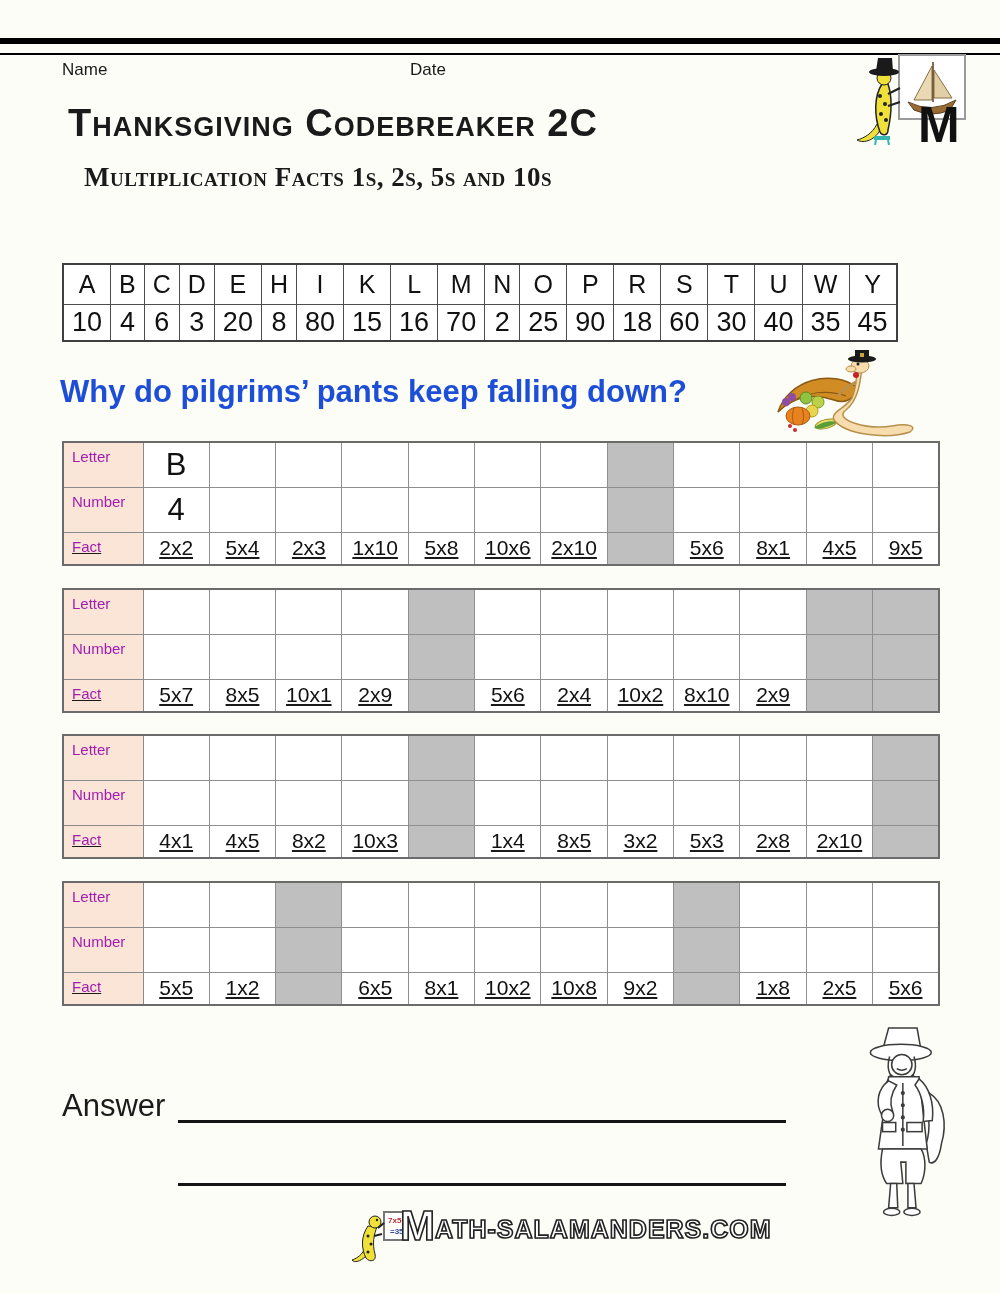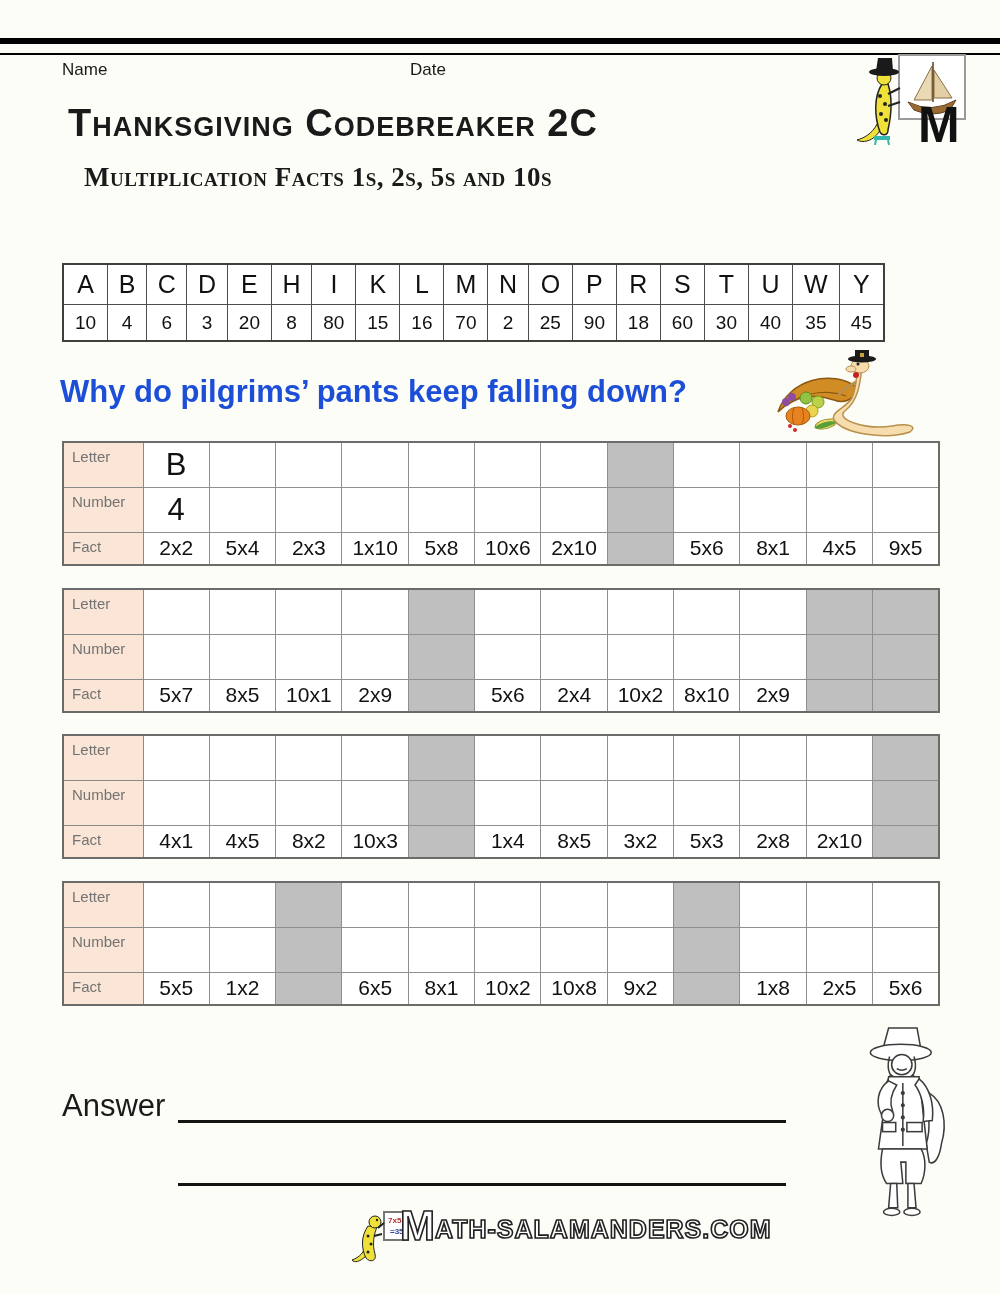--- a/index.html
+++ b/index.html
@@ -17,33 +17,33 @@
   .title{position:absolute;left:60px;top:94px;margin:8px;font-size:38px;font-weight:700;
     font-variant:small-caps;letter-spacing:1px;}
   .subtitle{position:absolute;left:68px;top:146px;margin:16px;font-size:27px;font-weight:700;
     font-variant:small-caps;letter-spacing:0.5px;font-family:Liberation Serif, serif;}
   .instruction{position:absolute;left:62px;top:208px;margin:0;font-size:21px;font-style:italic;font-weight:600;}
 
   table{border-collapse:collapse;background:#fff;}
   .code-table{position:absolute;left:62px;top:263px;width:823px;border:2px solid #3f3f3f;}
   .code-table td{border:1.5px solid #4d4d4d;text-align:center;color:#111;padding:1px 8px;}
   .code-letters td{font-size:25px;height:37px;}
-  .code-numbers td{font-size:19px;height:33px;margin-left:20px;}
+  .code-numbers td{font-size:27px;height:33px;margin-left:20px;}
 
   .question{position:absolute;left:60px;top:374px;margin:0;font-size:31px;font-weight:bold;color:#1d4ed8;}
   .turkey{position:absolute;left:772px;top:350px;width:152px;height:88px;}
 
   .ptable{position:absolute;left:62px;width:878px;table-layout:fixed;border:2px solid #6b6b6b;}
   .ptable col.labcol{width:80px;}
   .ptable th{background:#fbe5d6;font-weight:normal;font-size:15px;text-align:left;
-    vertical-align:top;padding:5px 0 0 8px;border:1px solid #8a8a8a;color:#737373;}
+    vertical-align:top;padding:5px 0 0 8px;border:1px solid #8a8a8a;color:#a21caf;}
   .ptable td{border:1px solid #8f8f8f;text-align:center;color:#111;overflow:hidden;}
   .ptable tr.r-letter{height:45px;}
   .ptable tr.r-number{height:45px;}
-  .ptable tr.r-fact{height:33px;}
+  .ptable tr.r-fact{height:33px;text-decoration:underline;}
   .ptable tr.r-letter td,.ptable tr.r-number td{font-size:31px;}
   .ptable tr.r-fact td{font-size:21px;}
   .ptable td.shaded{background:#bfbfbf;}
   .pt1{top:441px;} .pt2{top:588px;} .pt3{top:734px;} .pt4{top:881px;}
 
   .answer-label{position:absolute;left:62px;top:1088px;font-size:31px;}
   .answer-line{position:absolute;left:178px;width:608px;height:0;border-top:3px solid #141414;}
   .aline1{top:1120px;} .aline2{top:1183px;}
   .pilgrim{position:absolute;left:848px;top:1022px;width:132px;height:198px;}
 

